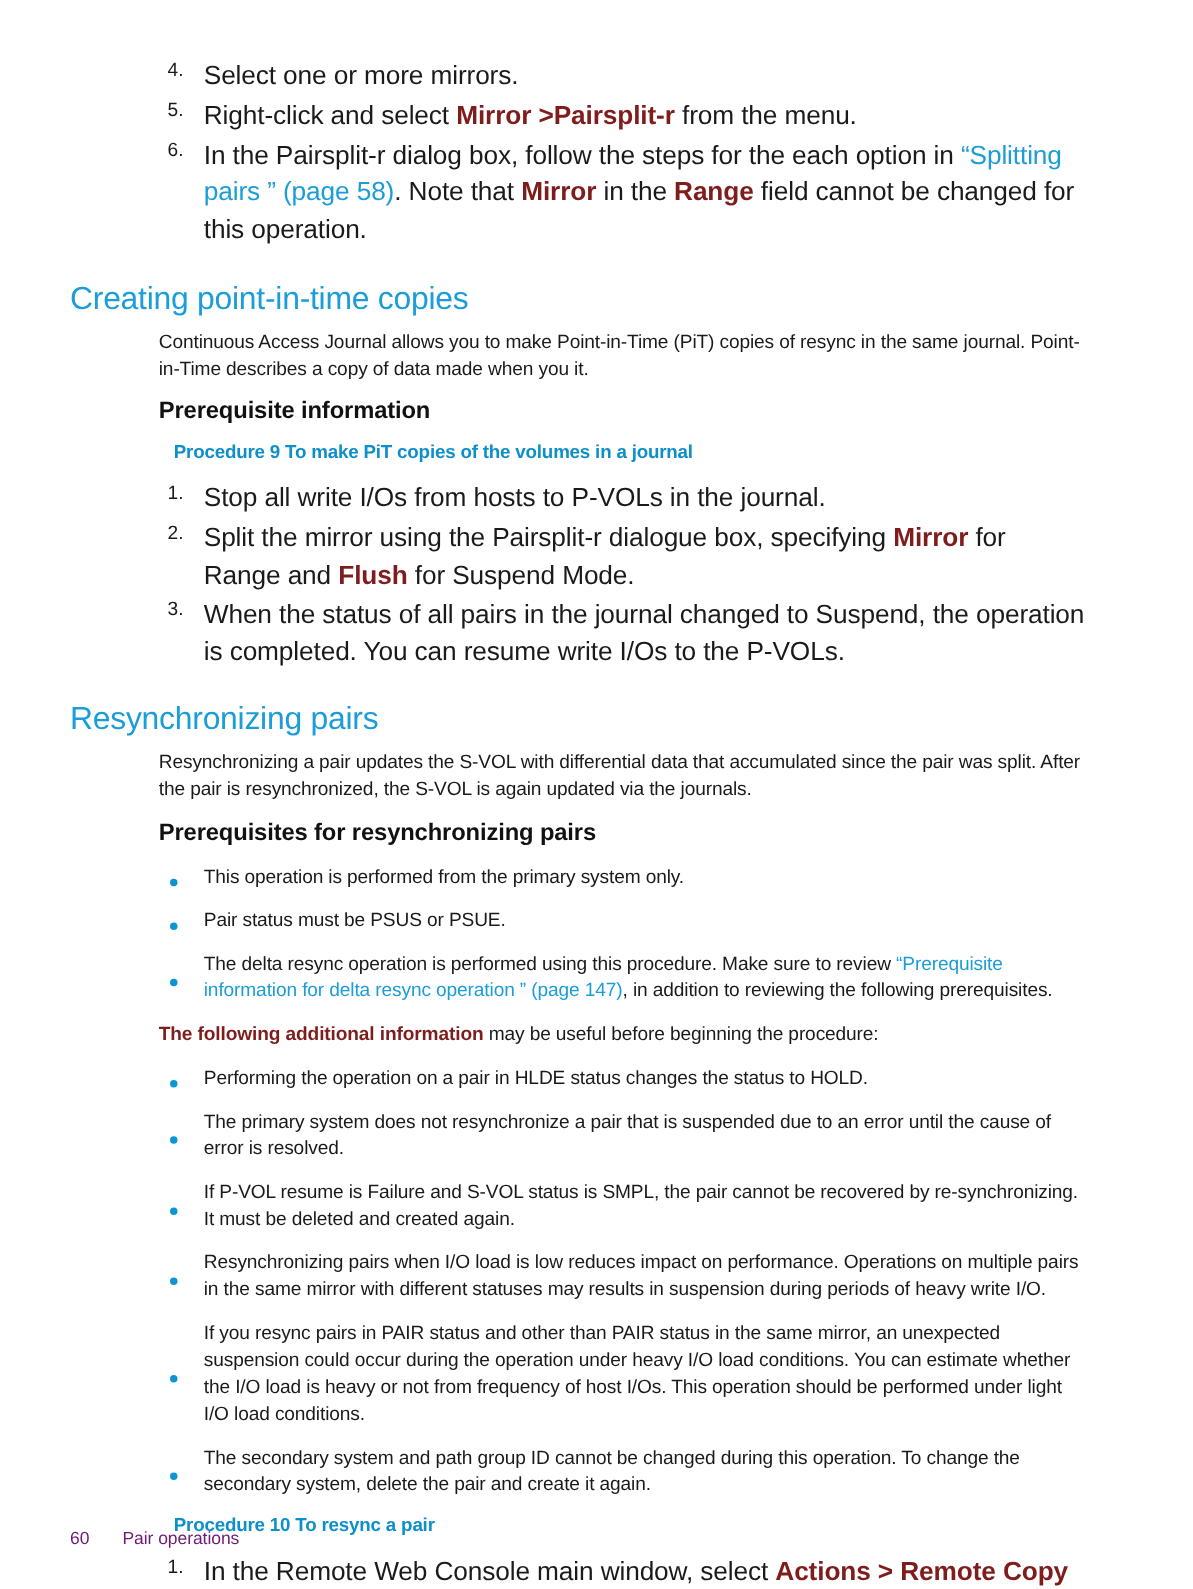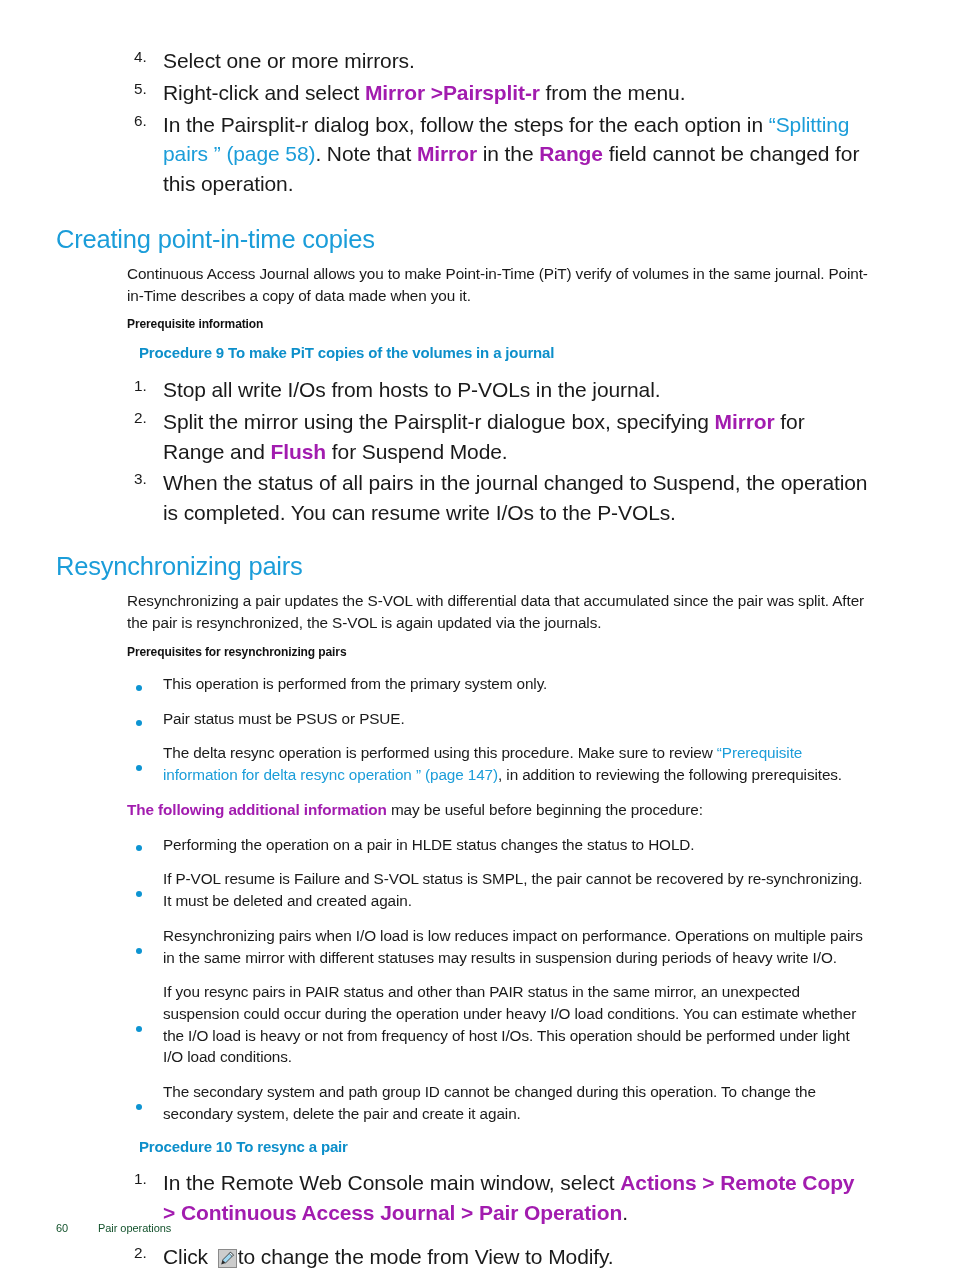--- a/index.html
+++ b/index.html
@@ -51,21 +51,21 @@
     font-size: 15px;
     font-weight: bold;
     color: #0d8fca;
     margin: 12px;
     line-height: 1.25;
     letter-spacing: -0.15px;
   }
   .proc-wrap { margin: 10px 0 6px 71px; }
 
   h3.bold-heading {
-    font-size: 12px;
+    font-size: 19px;
     font-weight: bold;
     color: #111111;
     margin: 0;
     line-height: 1.3;
     letter-spacing: -0.1px;
   }
   .h3-wrap { margin: 10px 0 5px 71px; }
 
   
   p.body-text {
@@ -124,21 +124,21 @@
   }
   .blist-item .btext {
     flex: 1 1 auto;
     font-size: 15.3px;
     line-height: 1.42;
     color: #1a1a1a;
     letter-spacing: -0.1px;
   }
 
   
-  .b { font-weight: bold; color: #a21caf; }
+  .b { font-weight: bold; color: #7f1d1d; }
   .lnk { color: #1b9dd9; text-decoration: none; }
 
   
   .pencil-icon {
     display: inline-block;
     width: 19px;
     height: 19px;
     vertical-align: -4px;
     margin: 0 1px 0 4px;
     background: #c8c8c8;
@@ -150,22 +150,22 @@
   .pencil-icon svg { display: block; }
 
   
   .footer {
     position: absolute;
     left: 56px;
     top: 1222px;
     width: 812px;
     display: flex;
     align-items: baseline;
-    font-size: 11px;
-    color: #14532d;
+    font-size: 14px;
+    color: #701a75;
     letter-spacing: -0.05px;
   }
   .footer .page-num { width: 42px; }
   .footer .footer-title { }
 </style>
 </head>
 <body>
 
 <div class="page">
 
@@ -185,21 +185,21 @@
           <span class="otext"><span>In the Pairsplit-r dialog box, follow the steps for the each option in </span><span class="lnk">“Splitting pairs ” (page 58)</span><span>. Note that </span><span class="b">Mirror</span><span> in the </span><span class="b">Range</span><span> field cannot be changed for this operation.</span></span>
         </div>
       </div>
 
 
     <div class="h1-wrap first">
       <h1 class="section-heading">Creating point-in-time copies</h1>
     </div>
 
     <div class="para-wrap">
-      <p class="body-text"><span>Continuous Access Journal allows you to make Point-in-Time (PiT) verify of volumes in the same journal. Point-in-Time describes a copy of data made when you it.</span></p>
+      <p class="body-text"><span>Continuous Access Journal allows you to make Point-in-Time (PiT) copies of resync in the same journal. Point-in-Time describes a copy of data made when you it.</span></p>
     </div>
 
     <div class="h3-wrap">
       <h3 class="bold-heading">Prerequisite information</h3>
     </div>
 
 
     <div class="proc-wrap">
       <h2 class="proc-heading">Procedure 9 To make PiT copies of the volumes in a journal</h2>
     </div>
@@ -255,20 +255,26 @@
     <div class="para-wrap" style="margin-top:4px">
       <p class="body-text"><span class="b">The following additional information</span><span> may be useful before beginning the procedure:</span></p>
     </div>
 
     <div class="blist" style="margin-top:13px">
         <div class="blist-item">
           <span class="bullet">
             <span class="bullet-dot"></span>
           </span>
           <span class="btext"><span>Performing the operation on a pair in HLDE status changes the status to HOLD.</span></span>
+        </div>
+        <div class="blist-item">
+          <span class="bullet">
+            <span class="bullet-dot"></span>
+          </span>
+          <span class="btext"><span>The primary system does not resynchronize a pair that is suspended due to an error until the cause of error is resolved.</span></span>
         </div>
         <div class="blist-item">
           <span class="bullet">
             <span class="bullet-dot"></span>
           </span>
           <span class="btext"><span>If P-VOL resume is Failure and S-VOL status is SMPL, the pair cannot be recovered by re-synchronizing. It must be deleted and created again.</span></span>
         </div>
         <div class="blist-item">
           <span class="bullet">
             <span class="bullet-dot"></span>

